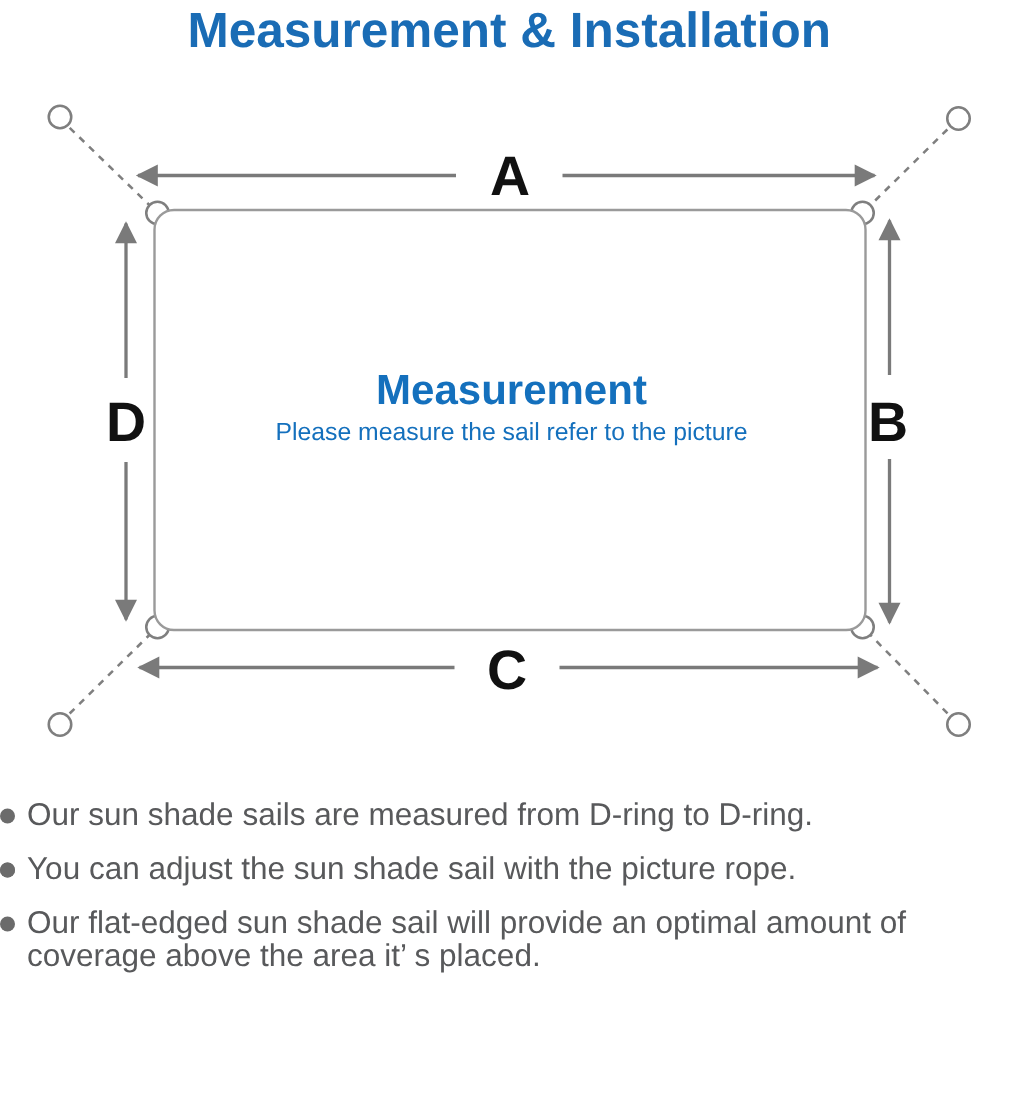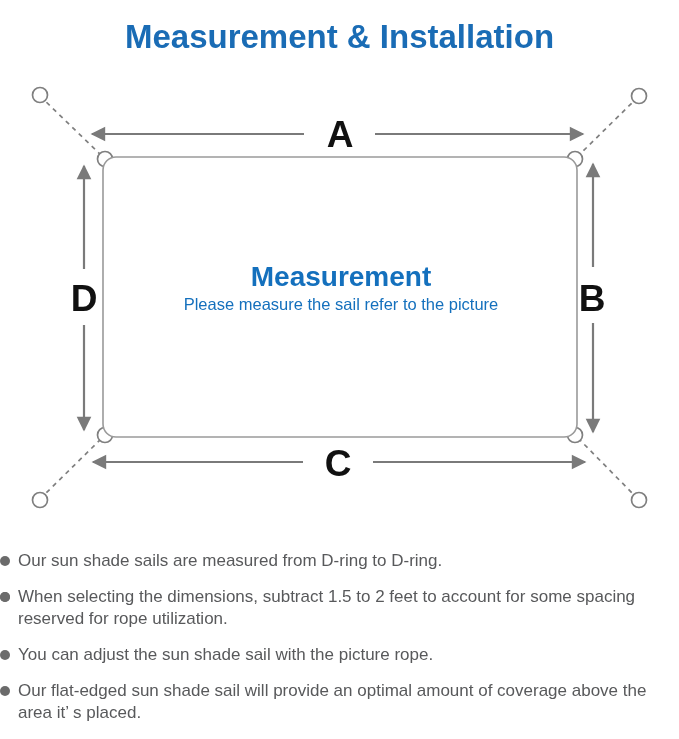--- a/index.html
+++ b/index.html
@@ -11,21 +11,21 @@
   }
   .page {
     position: relative;
     width: 679px;
     height: 739px;
     overflow: hidden;
     background: #ffffff;
   }
   h1.page-title {
     margin: 0;
-    padding-top: 18px;
+    padding-top: 1px;
     height: 47px;
     text-align: center;
     font-size: 33px;
     font-weight: bold;
     letter-spacing: 0px;
     color: #1a6cb5;
   }
   svg.diagram {
     display: block;
     width: 679px;
@@ -33,21 +33,21 @@
   }
   ul.notes {
     list-style: none;
     margin: 0;
     padding: 25px 6px 0 0;
   }
   ul.notes li {
     position: relative;
     padding-left: 18px;
     margin-bottom: 14px;
-    font-size: 17px;
+    font-size: 21px;
     line-height: 22px;
     color: #58595b;
     max-width: 661px;
   }
   ul.notes li .dot {
     position: absolute;
     left: 0;
     top: 6px;
     width: 10px;
     height: 10px;
@@ -110,24 +110,20 @@
   <ul class="notes">
     <li>
       <span class="dot"></span>
       <span>Our sun shade sails are measured from D-ring to D-ring.</span>
     </li>
     <li>
       <span class="dot"></span>
     </li>
     <li>
       <span class="dot"></span>
-      <span>When selecting the dimensions, subtract 1.5 to 2 feet to account for some spacing reserved for rope utilization.</span>
-    </li>
-    <li>
-      <span class="dot"></span>
       <span>You can adjust the sun shade sail with the picture rope.</span>
     </li>
     <li>
       <span class="dot"></span>
       <span>Our flat-edged sun shade sail will provide an optimal amount of coverage above the area it’ s placed.</span>
     </li>
   </ul>
 
 </div>
 

